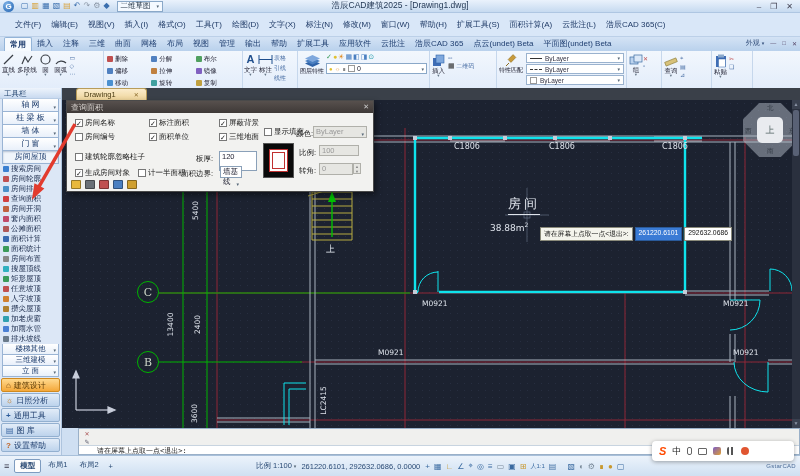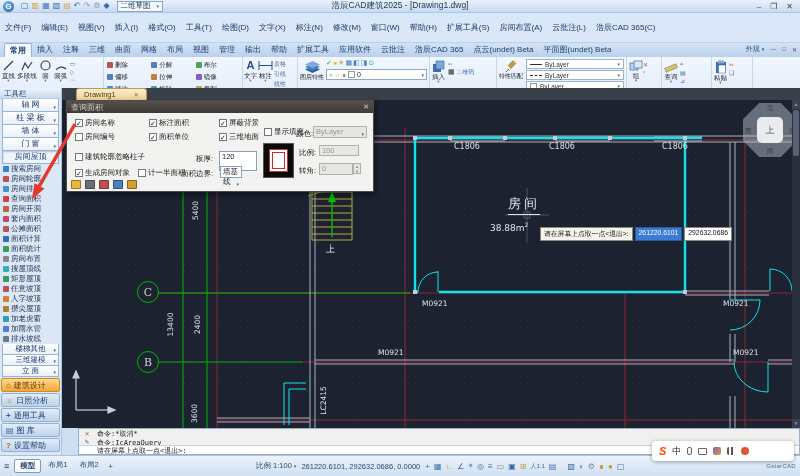--- a/index.html
+++ b/index.html
@@ -10,21 +10,21 @@
   .titlebar{height:13px;background:linear-gradient(#eaf2fc,#c6daf0);display:flex;align-items:center;gap:3px;padding:0 3px;position:relative;border-bottom:1px solid #aec6e2}
   .glogo{width:11px;height:11px;border-radius:50%;background:radial-gradient(circle at 35% 30%,#7fb3e8,#1d5fae);color:#fff;font-size:8px;font-weight:bold;text-align:center;line-height:11px}
   .qat{display:flex;gap:3px;align-items:center;margin-left:4px}
   .qic{font-size:8px;line-height:10px;color:#3b6fae}
   .qic.y{color:#d9a33c}.qic.g{color:#8b97a6}
   .wsbox{display:flex;align-items:center;border:1px solid #8aa8c8;background:#f4f9ff;height:11px;padding:0 3px;font-size:7.5px;color:#234;margin-left:4px}
   .wsbox::after{content:"▾";font-size:5px;margin-left:6px;color:#567}
   .apptitle{position:absolute;left:0;right:0;text-align:center;font-size:8.5px;color:#253a56}
   .wctl{margin-left:auto;display:flex;gap:9px;padding-right:4px;font-size:8px;color:#445;z-index:2}
   
-  .menubar{height:30px;background:#d9e7f8;display:flex;align-items:center;padding-left:0;border-bottom:1px solid #bcd0e8}
+  .menubar{height:24px;background:#d9e7f8;display:flex;align-items:center;padding-left:10px;border-bottom:1px solid #bcd0e8}
   .menu-item{padding:0 5px;font-size:8px;color:#1f3a66}
   
   .rtabs{height:14px;background:linear-gradient(#d4e3f5,#b9d1ec);display:flex;padding-left:4px;position:relative}
   .rtab{padding:1px 5px 1px;font-size:8px;color:#1f3e70}
   .rtab:first-of-type{background:#f6fafe;border:1px solid #93b4d8;border-bottom:none;border-radius:2px 2px 0 0;font-weight:bold}
   .rtabctl{position:absolute;right:3px;top:1px;display:flex;gap:6px;align-items:center;font-size:7px;color:#35507c}
   .rtabctl .appearance::after{content:"▾";font-size:5px;margin-left:2px}
   .rtabctl .wmini{font-size:6px;color:#546}
   
   .ribbon{height:48px;background:linear-gradient(#f2f7fd,#dfeafa);position:relative;border-bottom:1px solid #a9c1dd}
@@ -171,21 +171,21 @@
     <span class="menu-item">插入(I)</span>
     <span class="menu-item">格式(O)</span>
     <span class="menu-item">工具(T)</span>
     <span class="menu-item">绘图(D)</span>
     <span class="menu-item">文字(X)</span>
     <span class="menu-item">标注(N)</span>
     <span class="menu-item">修改(M)</span>
     <span class="menu-item">窗口(W)</span>
     <span class="menu-item">帮助(H)</span>
     <span class="menu-item">扩展工具(S)</span>
-    <span class="menu-item">房间布置(A)</span>
+    <span class="menu-item">面积计算(A)</span>
     <span class="menu-item">云批注(L)</span>
     <span class="menu-item">浩辰CAD 365(C)</span>
   </div>
 
 <div class="rtabs">
   <div style="display:flex">
 
   <span class="rtab">常用</span>
       <span class="rtab">插入</span>
       <span class="rtab">注释</span>
@@ -785,24 +785,20 @@
 <svg class="anno">
   <line x1="75" y1="124" x2="38.7" y2="187.2" stroke="#e23b2e" stroke-width="3.5"></line>
   <polygon points="34,196 41.8,188.9 35.6,185.5" fill="#e23b2e" stroke="#e23b2e" stroke-width="3"></polygon>
 </svg>
 
 <div class="cmd">
   <div class="gutter">
       <div>✕</div>
       <div style="color:#667">✎</div>
     </div>
-  <div class="hist">
-    <div>命令:*取消*</div>
-    <div>命令:IcAreaQuery</div>
-  </div>
   <div class="prompt">请在屏幕上点取一点&lt;退出&gt;:</div>
 </div>
 
 <div class="ime">
   <span class="s">S</span>
   <span class="zh">中</span>
   <span class="imemic"></span>
   <span class="imeic"></span>
   <span class="imed" style="background:linear-gradient(135deg,#7a5cc8,#e0a030)"></span>
   <span class="imed" style="background:repeating-linear-gradient(90deg,#555 0 2px,#fff 2px 4px)"></span>

